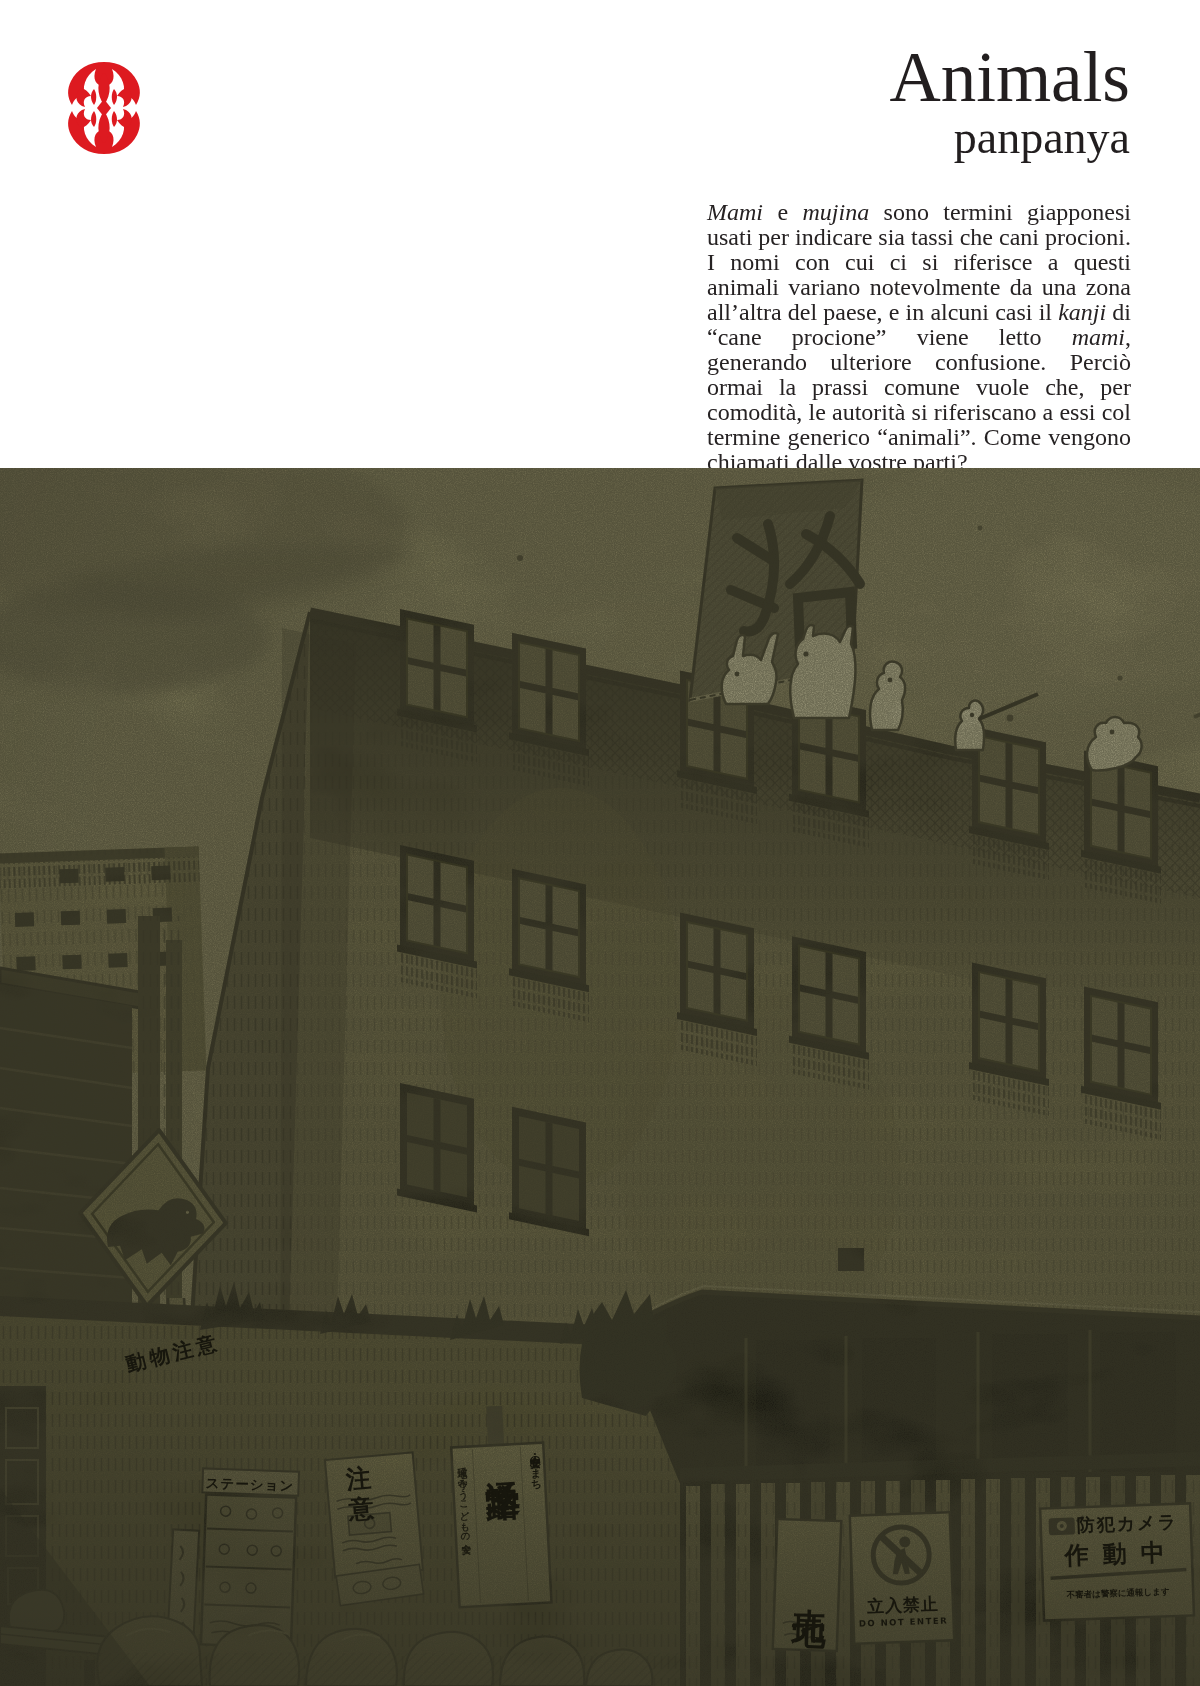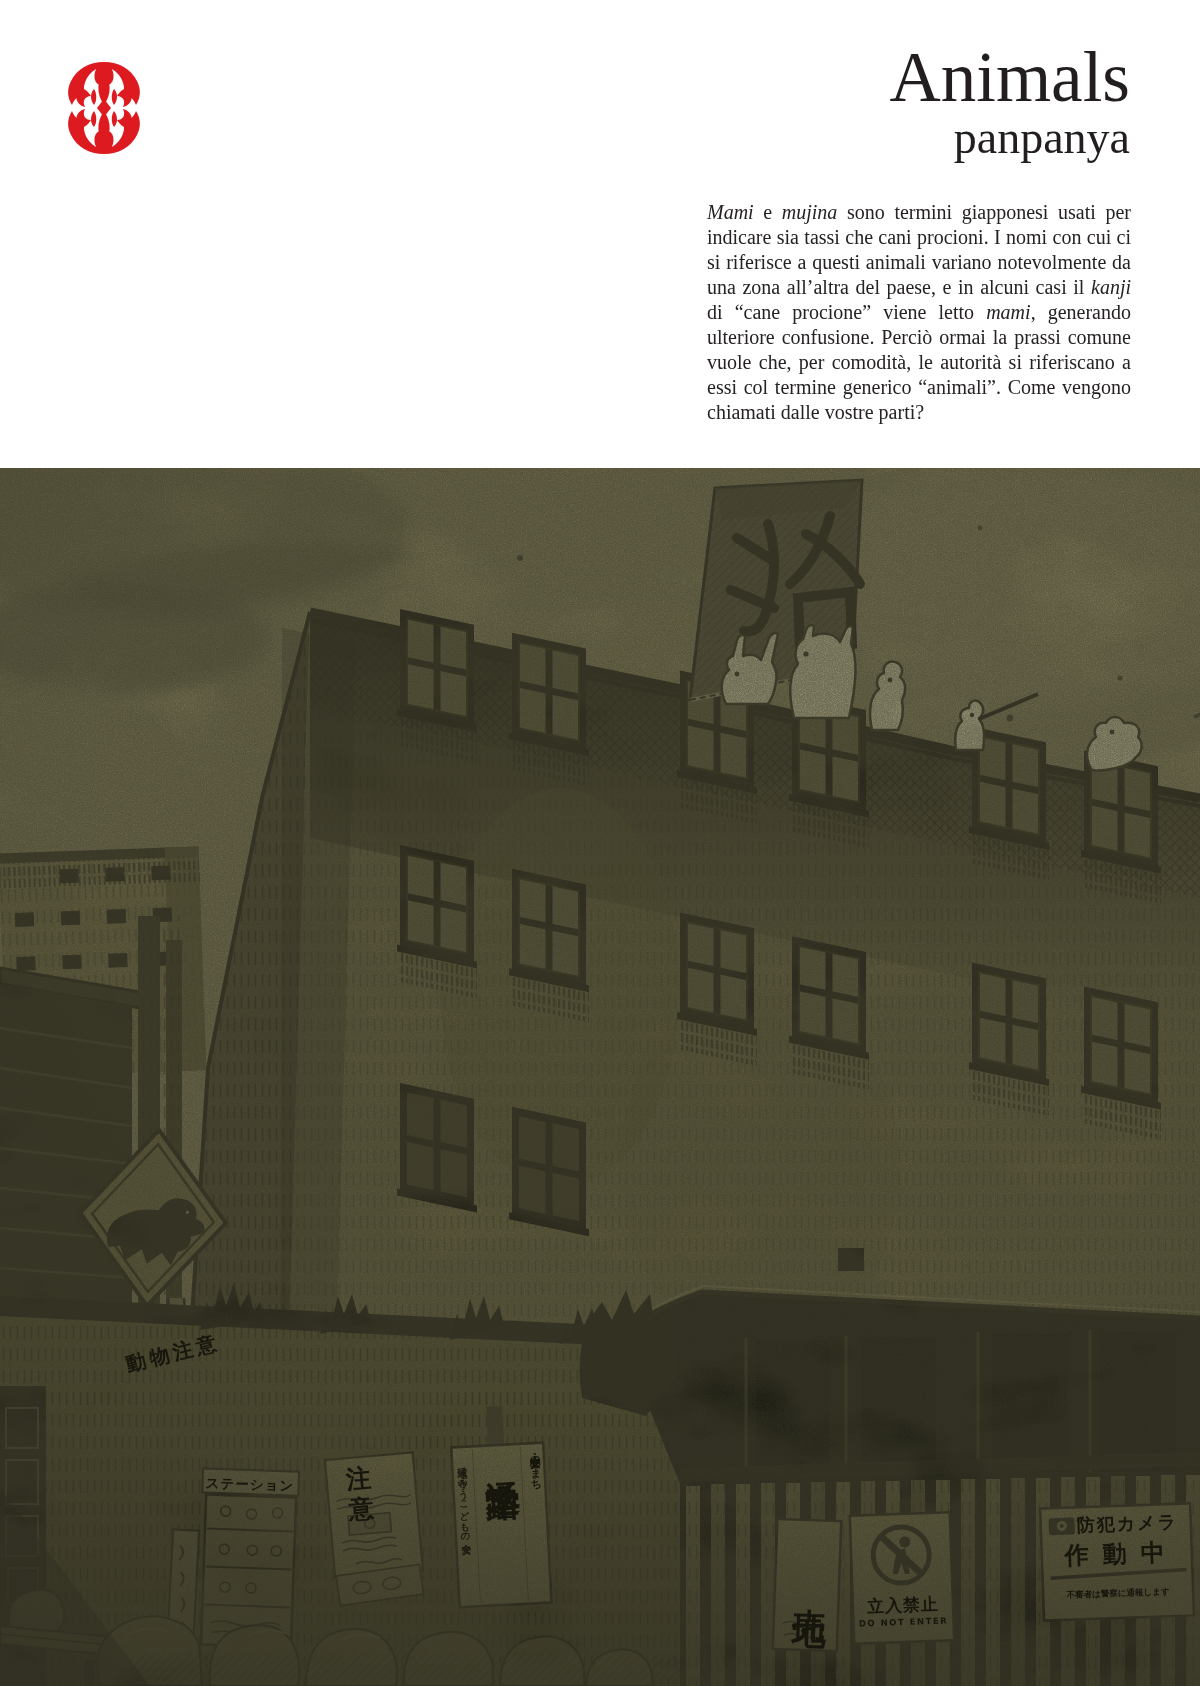--- a/index.html
+++ b/index.html
@@ -5,21 +5,21 @@
   html,body{margin:0;padding:0;background:#e8e8e8;}
   .page{position:relative;width:1200px;height:1686px;background:#ffffff;overflow:hidden;
         font-family:"Liberation Serif","DejaVu Serif",serif;}
   
   .top-band{position:absolute;left:0;top:0;width:1200px;height:468px;background:#ffffff;}
   .logo{position:absolute;left:60px;top:60px;width:88px;height:96px;}
   .titles{position:absolute;right:70px;top:40px;text-align:right;color:#221e1f;}
   .title{font-size:71px;line-height:1.05;font-weight:400;margin:0;letter-spacing:0;}
   .author{font-size:46px;line-height:1.0;margin-top:0;font-weight:400;}
   .intro{position:absolute;left:707px;top:200px;width:424px;margin:0;
-         font-size:20px;line-height:25px;text-align:justify;color:#262223;}
+         font-size:24px;line-height:25px;text-align:justify;color:#262223;}
   .intro i{font-style:italic;}
   
   .art{position:absolute;left:0;top:468px;width:1200px;height:1218px;background:#8d8863;}
   .art svg.scene{position:absolute;left:0;top:0;}
   .sign-text{position:absolute;color:#17160d;font-family:"DejaVu Sans",sans-serif;
              font-weight:700;pointer-events:none;}
   .vtext{writing-mode:vertical-rl;text-orientation:upright;}
   .plate-text{left:112px;top:866px;width:122px;height:38px;line-height:38px;text-align:center;
               font-size:20px;letter-spacing:4px;transform:rotate(-14deg);}
   .station-text{left:204px;top:1005px;width:92px;height:22px;line-height:22px;text-align:center;

